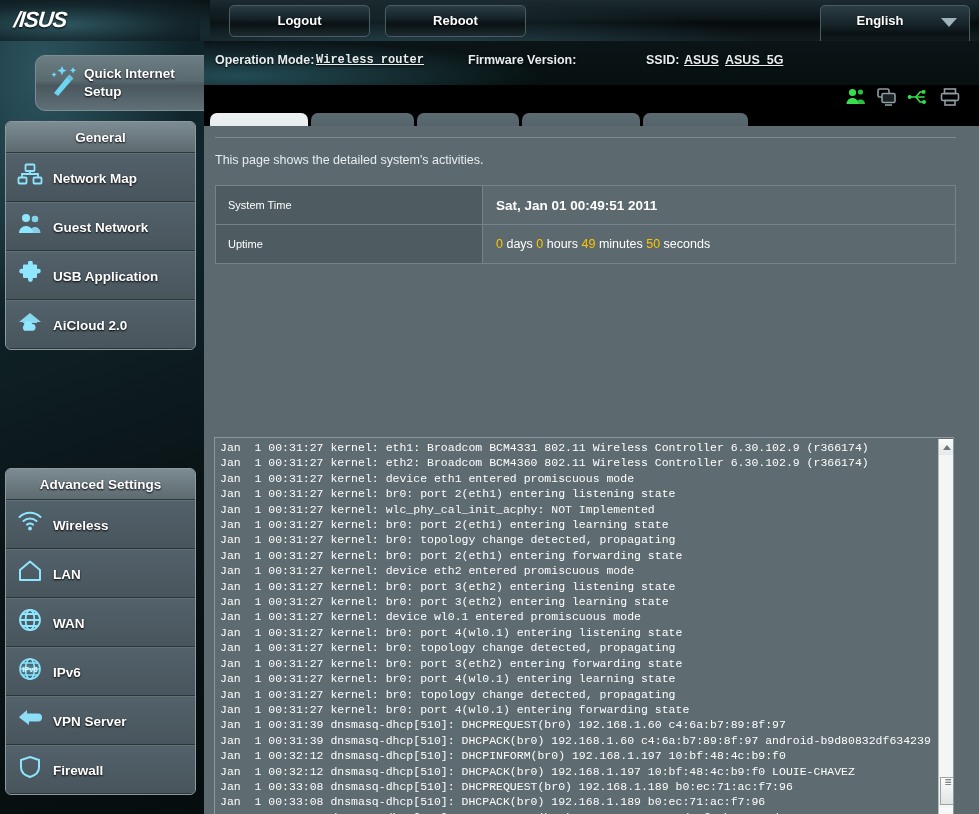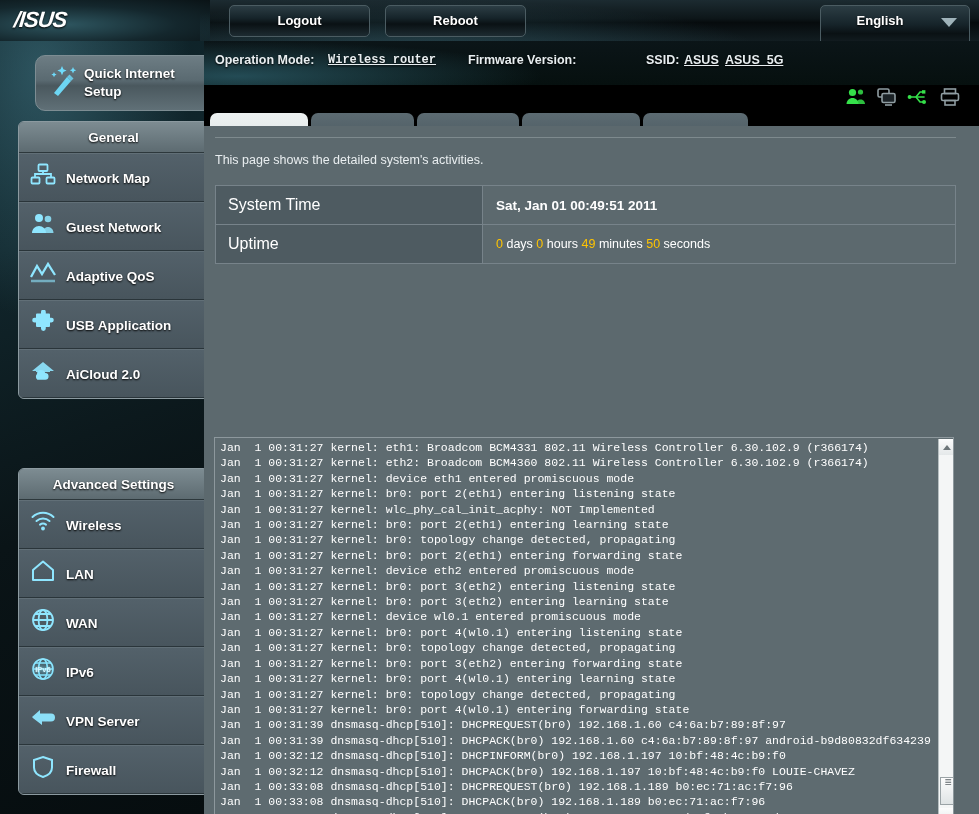--- a/index.html
+++ b/index.html
@@ -79,21 +79,21 @@
     color:#7fe3ff; font-size:26px; line-height:38px; text-align:center;
     text-shadow:0 0 7px #35c8f0;
   }
   #qis .qis-txt {
     position:absolute; left:48px; top:9px; width:125px;
     color:#fff; font-size:13.5px; font-weight:bold; line-height:18px;
     text-shadow:0 1px 2px #000;
   }
   .menu-group { position:absolute; left:5px; width:191px;
     border:1px solid #8c9aa0; border-radius:6px; overflow:hidden;
-    background:#4e5c62;margin-left:13px; }
+    background:#4e5c62; }
   #group-general { top:80px; }
   #group-advanced { top:427px; }
   .group-head {
     height:31px; line-height:31px; text-align:center;
     color:#fff; font-size:13.5px; font-weight:bold;
     text-shadow:0 1px 2px #000;
     background: linear-gradient(180deg,#7d8c92 0%, #5d6b71 100%);
     border-bottom:1px solid #2d383c;
   }
   .menu-item {
@@ -125,21 +125,21 @@
     background: linear-gradient(180deg,#0b1518 0%, #06100f 100%);
     overflow:hidden;
   }
   #opbar:before{
     content:"";position:absolute;left:0;top:0;width:340px;height:44px;
     background: radial-gradient(ellipse at 10% 80%, rgba(45,95,108,.75) 0%, rgba(6,16,18,0) 70%);
   }
   .op-text { position:absolute; top:12px; color:#e8eef0; font-size:12.5px; font-weight:bold; z-index:3;
     text-shadow:0 1px 2px #000; }
   #op-label { left:11px; }
-  #op-value { left:124px; text-decoration:underline; font-family:"Liberation Mono", monospace; font-size:12px; cursor:pointer;}
+  #op-value { left:112px; text-decoration:underline; font-family:"Liberation Mono", monospace; font-size:12px; cursor:pointer;}
   #fw-label { left:264px; }
   #ssid-label { left:442px; }
   #ssid1 { left:480px; text-decoration:underline; cursor:pointer; }
   #ssid2 { left:521px; text-decoration:underline; cursor:pointer; }
   .hdr-ico { position:absolute; top:47px; width:22px; height:22px;
     font-size:17px; line-height:22px; text-align:center; cursor:pointer; z-index:4; }
   #ico-clients { left:641px; color:#35e04a; text-shadow:0 0 4px #1f8a2c; }
   #ico-clone { left:672px; color:#8f9da2; }
   #ico-usb { left:703px; color:#35e04a; text-shadow:0 0 4px #1f8a2c; }
   #ico-printer { left:735px; color:#8f9da2; }
@@ -176,21 +176,21 @@
   #page-title {
     margin-top:21px; color:#fff; font-size:16px; font-weight:bold;
     text-shadow:0 1px 2px #000;
   }
   #title-rule { margin-top:11px; height:1px; background:#7e8a8e; width:741px; }
   #page-desc { margin-top:15px; color:#e9eef0; font-size:12.5px; }
 
   #info-table { margin-top:18px; width:741px; border:1px solid #77838a;
     border-collapse:collapse; }
   #info-table td { border:1px solid #77838a; height:39px; }
-  .it-key { width:267px; padding-left:12px; color:#fff; font-size:16px;
+  .it-key { width:267px; padding-left:12px; color:#fff; font-size:11px;
     background:#4e5b61; }
   .it-val { padding-left:13px; color:#fff; font-size:13.5px; font-weight:bold;
     background:#5c696e; }
   .it-val.uptime { font-weight:normal; font-size:12.5px; }
   .num { color:#ffc400; }
 
   
   #log-wrap { position:absolute; left:10px; top:311px; width:755px; height:405px; }
   #log-box {
     position:absolute; left:0; top:0; width:740px; height:387px;
@@ -273,31 +273,20 @@
               <path d="M2 21c0-4 3.2-7 7-7s7 3 7 7z"></path>
           <circle cx="18" cy="7" r="3.3" opacity=".85"></circle>
               <path d="M12.5 21c0-3.4 2.6-6 5.5-6s5.5 2.6 5.5 6z" opacity=".85"></path>
         </g>
           </svg>
       </div>
       <div class="mi-label">Guest Network</div>
     </div>
 
 
-    <div class="menu-item">
-      <div class="mi-ico">
-        <svg width="26" height="22" viewBox="0 0 26 22">
-            <g stroke="#8fe6ff" stroke-width="2.3" fill="none">
-          <path d="M1 16 L7 5 L12 13 L18 3 L25 14"></path>
-              <path d="M1 20 h24" opacity=".6"></path>
-        </g>
-          </svg>
-      </div>
-      <div class="mi-label">Adaptive QoS</div>
-    </div>
 
     <div class="menu-item">
       <div class="mi-ico">
         <svg width="24" height="24" viewBox="0 0 24 24">
             <path fill="#8fe6ff" d="M10 2a2.4 2.4 0 0 1 4.8 0v1.4H18a1 1 0 0 1 1 1v3.3h1.4a2.4 2.4 0 0 1 0 4.8H19V16a1 1 0 0 1-1 1h-3.2v1.6a2.4 2.4 0 0 1-4.8 0V17H6a1 1 0 0 1-1-1v-3.4H3.6a2.4 2.4 0 0 1 0-4.8H5V4.4a1 1 0 0 1 1-1h4z"></path>
           </svg>
       </div>
       <div class="mi-label">USB Application</div>
     </div>
 

